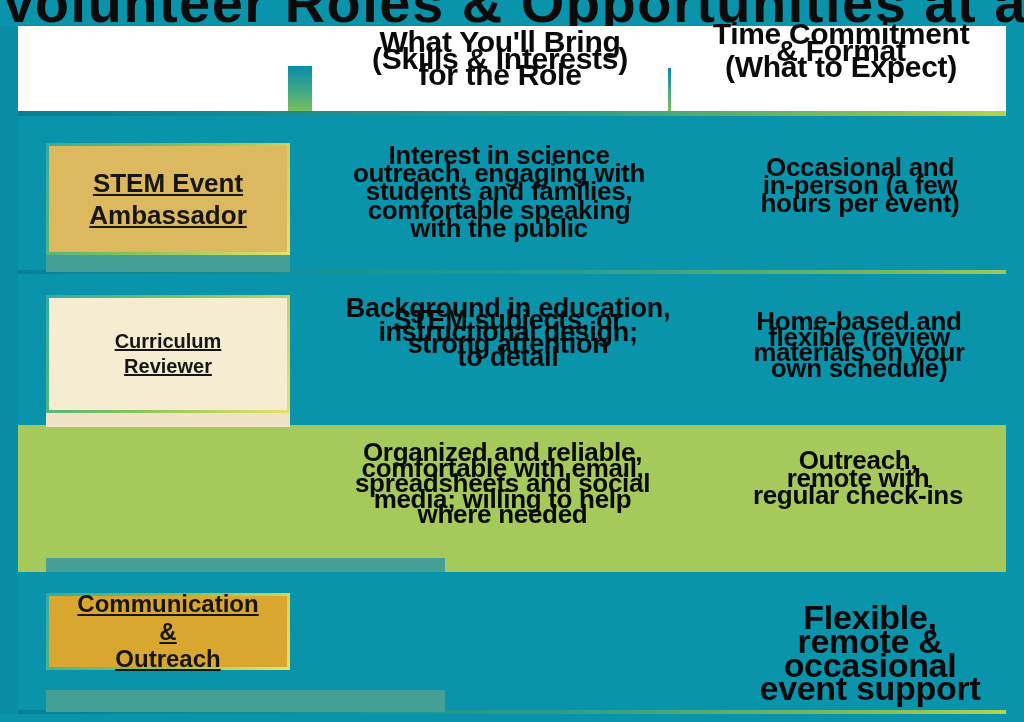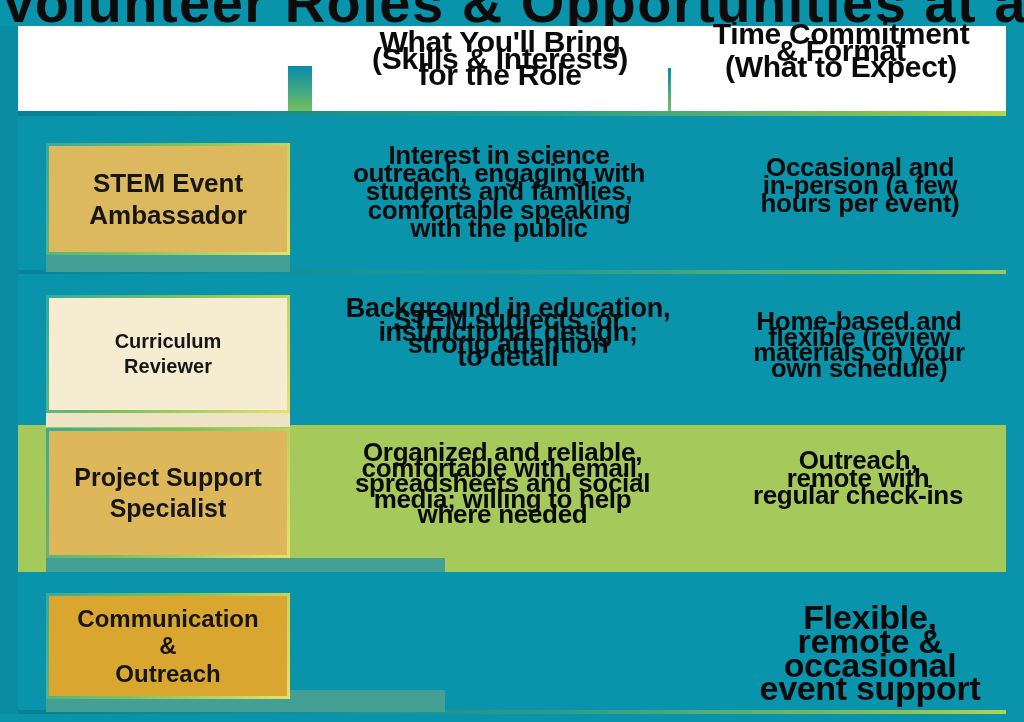--- a/index.html
+++ b/index.html
@@ -39,25 +39,25 @@
   .r2-commit{left:706px;top:306px;width:306px;font-size:26px;line-height:.6;margin-top:8px;}
   .r3-skills{left:325px;top:445px;width:355px;font-size:26px;line-height:.6;}
   .r3-commit{left:700px;top:452px;width:316px;font-size:26px;line-height:.68;}
   .r4-skills{left:318px;top:600px;width:364px;font-size:26px;line-height:.75;}
   .r4-commit{left:712px;top:606px;width:316px;font-size:34px;line-height:.7;}
 
   
   .rolebox{position:absolute;left:46px;width:244px;box-sizing:border-box;padding:3px;display:flex;
            background:linear-gradient(120deg,#35aaa2 0%,#7ec05a 45%,#e8e26a 100%);}
   .rolebox-inner{flex:1;display:flex;align-items:center;justify-content:center;text-align:center;
-                 font-weight:600;color:#161616;white-space:pre-line;line-height:1.25;}
+                 font-weight:600;color:#161616;white-space:pre-line;line-height:1.25;text-decoration:underline;}
   .b1{top:143px;height:112px;} .b1 .rolebox-inner{background:#dcb85e;font-size:26px;}
   .b2{top:295px;height:118px;} .b2 .rolebox-inner{background:#f6ecd2;font-size:20px;}
   .b3{top:428px;height:130px;} .b3 .rolebox-inner{background:#ddb75a;font-size:25px;}
-  .b4{top:593px;height:106px;}  .b4 .rolebox-inner{background:#d9a62f;font-size:24px;line-height:1.15;}
+  .b4{top:593px;height:77px;}  .b4 .rolebox-inner{background:#d9a62f;font-size:24px;line-height:1.15;}
 
   
   .shadow{position:absolute;left:46px;}
   .s1{top:255px;width:244px;height:17px;background:#44a095;}
   .s2{top:413px;width:244px;height:14px;background:#efe3c6;}
   .s3{top:558px;width:399px;height:14px;background:#44a095;}
   .s4{top:690px;width:399px;height:22px;background:#44a095;}
 </style>
 </head>
 <body>
@@ -109,24 +109,20 @@
 STEM subjects, or
 instructional design;
 strong attention
 to detail</div>
   <div class="blob r2-commit">Home-based and
 flexible (review
 materials on your
 own schedule)</div>
 
   <div class="shadow s3"></div>
-  <div class="rolebox b3">
-    <div class="rolebox-inner">Project Support
-Specialist</div>
-  </div>
   <div class="blob r3-skills">Organized and reliable,
 comfortable with email,
 spreadsheets and social
 media; willing to help
 where needed</div>
   <div class="blob r3-commit">Outreach,
 remote with
 regular check-ins</div>
 
   <div class="shadow s4"></div>

